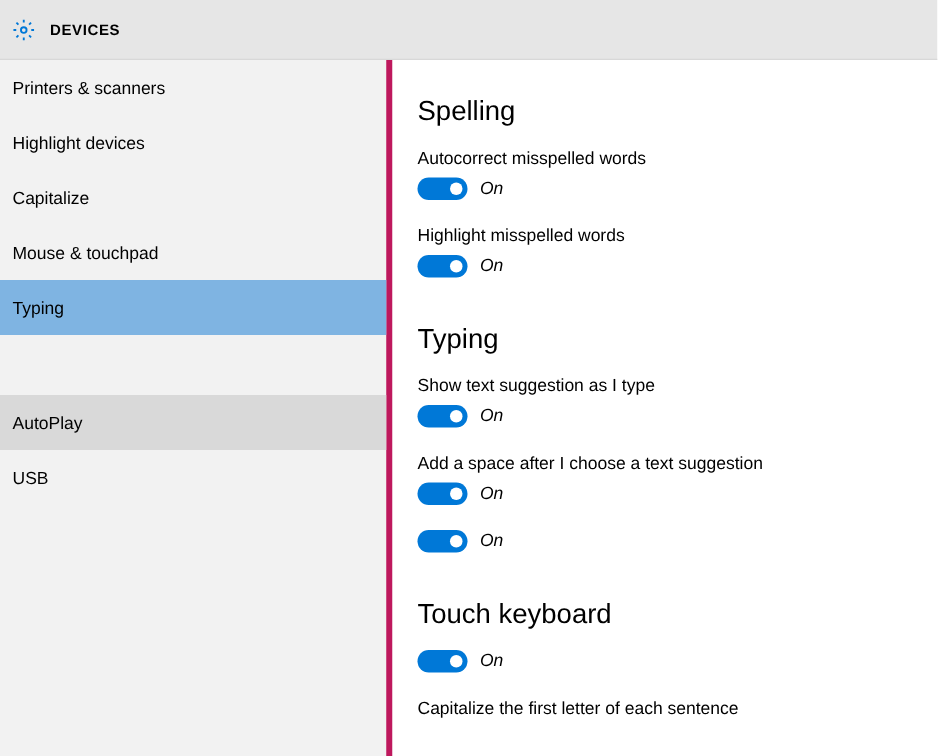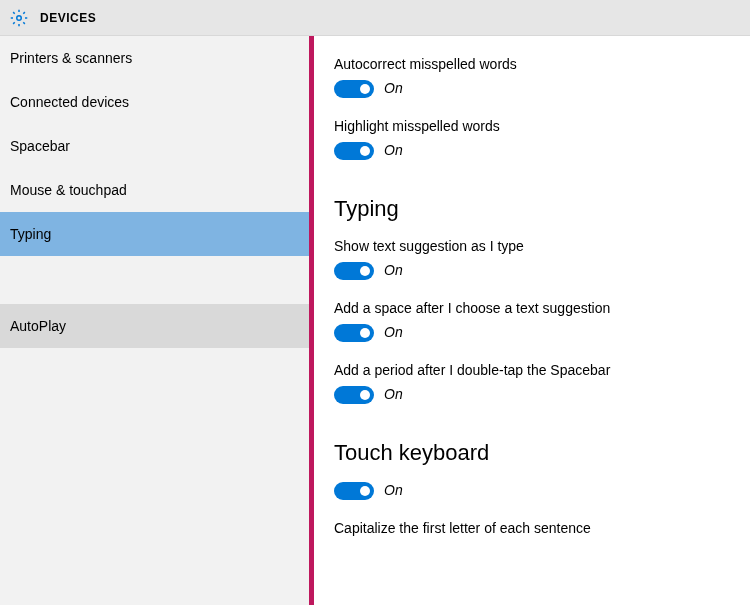--- a/index.html
+++ b/index.html
@@ -6,21 +6,21 @@
     body {
       font-family: "Segoe UI", -apple-system, sans-serif;
       font-size: 14px;
       color: #000;
       background: #fff;
       width: 750px;
       height: 605px;
       overflow: hidden;
     }
     .header {
-      height: 36px;
+      height: 48px;
       background: #e6e6e6;
       display: flex;
       align-items: center;
       padding: 0 10px;
       border-bottom: 1px solid #d8d8d8;
     }
     .gear {
       width: 18px;
       height: 18px;
       margin-right: 12px;
@@ -112,27 +112,29 @@
       <circle cx="12" cy="12" r="3"></circle>
       <path d="M12 1v3m0 16v3M4.2 4.2l2.1 2.1m11.4 11.4l2.1 2.1M1 12h3m16 0h3M4.2 19.8l2.1-2.1m11.4-11.4l2.1-2.1"></path>
     </svg>
   </span>
   <span class="header-title">DEVICES</span>
 </div>
 
 <div class="main">
   <div class="sidebar" id="sidebar">
       <div class="sidebar-item"><span>Printers &amp; scanners</span></div>
-      <div class="sidebar-item"><span>Connected devices</span></div>
-      <div class="sidebar-item"><span>Spacebar</span></div>
+      <div class="sidebar-item"><span>Highlight devices</span></div>
+      <div class="sidebar-item"><span>Capitalize</span></div>
       <div class="sidebar-item"><span>Mouse &amp; touchpad</span></div>
       <div class="sidebar-item selected"><span>Typing</span></div>
       <div class="sidebar-item hover"><span>AutoPlay</span></div>
+      <div class="sidebar-item"><span>USB</span></div>
     </div>
   <div class="content" id="content">
+      <div class="section-heading">Spelling</div>
       <div class="setting">
         <div class="setting-label">Autocorrect misspelled words</div>
         <div class="toggle-row">
           <div class="toggle"></div>
           <span class="toggle-state">On</span>
         </div>
       </div>
       <div class="setting">
         <div class="setting-label">Highlight misspelled words</div>
         <div class="toggle-row">
@@ -149,21 +151,20 @@
         </div>
       </div>
       <div class="setting">
         <div class="setting-label">Add a space after I choose a text suggestion</div>
         <div class="toggle-row">
           <div class="toggle"></div>
           <span class="toggle-state">On</span>
         </div>
       </div>
       <div class="setting">
-        <div class="setting-label">Add a period after I double-tap the Spacebar</div>
         <div class="toggle-row">
           <div class="toggle"></div>
           <span class="toggle-state">On</span>
         </div>
       </div>
       <div class="section-heading gapped">Touch keyboard</div>
       <div class="setting">
         <div class="toggle-row">
           <div class="toggle"></div>
           <span class="toggle-state">On</span>

